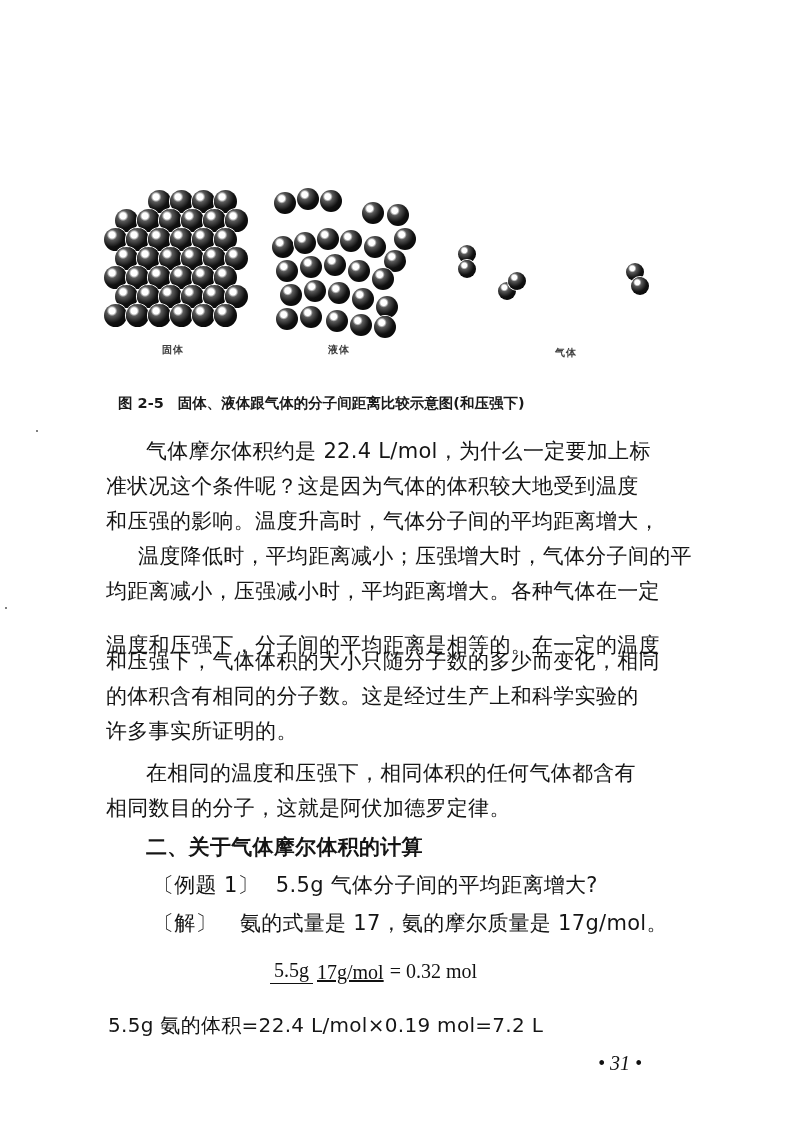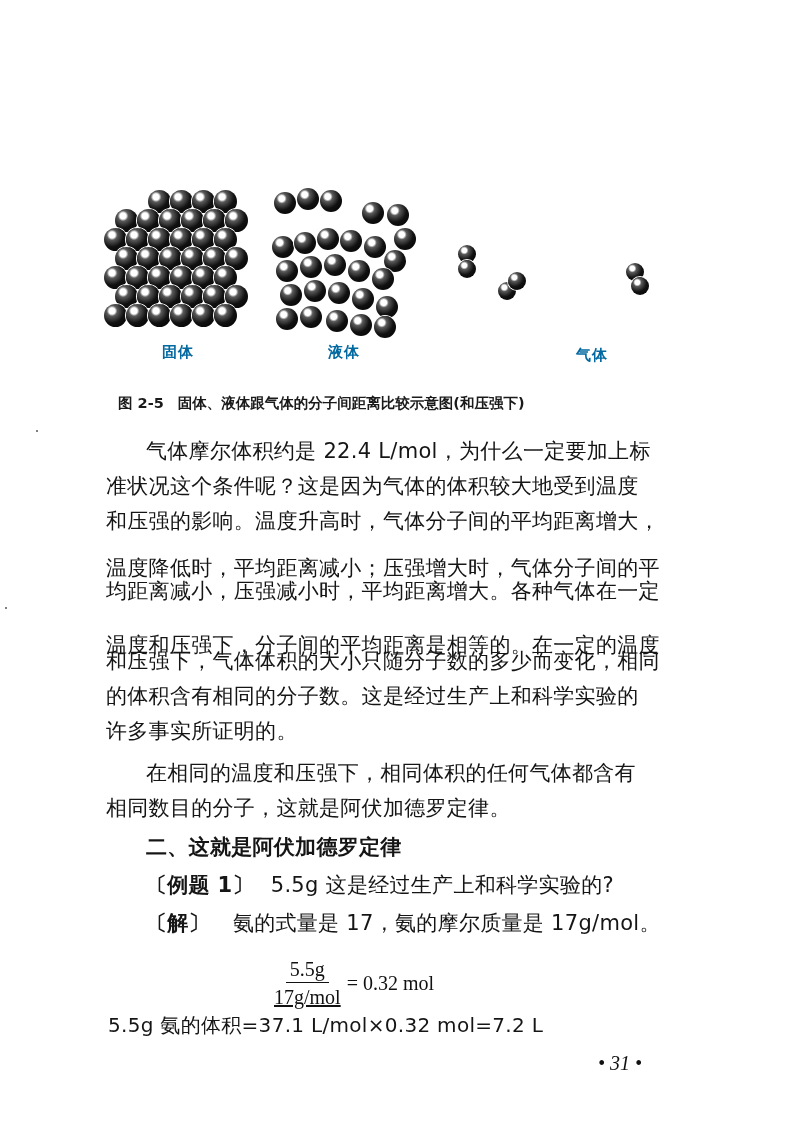--- a/index.html
+++ b/index.html
@@ -12,45 +12,45 @@
       color: #111111;
     }
     .figure { position: absolute; left: 100px; top: 180px; width: 580px; height: 200px; }
     .cluster { position: absolute; }
     .mol {
       position: absolute; border-radius: 50%;
       background: radial-gradient(circle at 35% 30%, #ffffff 0 14%, #5a5a5a 24%, #111 55%, #000 100%);
       box-shadow: 0 0 0 1px #fff;
     }
     .fig-label {
-      position: absolute; font-size: 15px; font-weight: bold;
+      position: absolute; font-size: 10px; font-weight: bold;
       font-family: "DejaVu Sans", "Liberation Sans", sans-serif;
-      color: #0369a1; letter-spacing: 1px;
+      color: #404040; letter-spacing: 1px;
     }
     .caption {
       position: absolute; left: 118px; top: 394px; width: 570px;
       font-family: "DejaVu Sans", "Liberation Sans", sans-serif;
       font-size: 14.5px; font-weight: bold; color: #1a1a1a; white-space: nowrap;
     }
     .caption .num { margin-right: 14px; }
     .line {
       position: absolute; left: 106px; width: 580px;
       font-family: "DejaVu Sans", "Liberation Sans", sans-serif;
       font-size: 21px; line-height: 26px; white-space: nowrap; color: #151515;
       letter-spacing: 0.3px;
     }
     .line.indent { left: 146px; }
     .section-head { font-weight: bold; }
-    .bracket-bold { font-weight: bold; }
+    .bracket-bold { font-weight: normal; margin-left: 7px; }
     .fraction {
       position: absolute; left: 270px; top: 958px;
       font-family: "Liberation Serif", "DejaVu Serif", serif; font-size: 20px;
       display: flex; align-items: center;
     }
-    .frac { display: inline-flex; flex-direction: column; align-items: center; }
+    .frac { display: inline-flex; flex-direction: row; align-items: center; }
     .frac .numer { padding: 0 4px 2px; border-bottom: 1.5px solid #111; line-height: 22px; }
     .frac .denom { padding: 2px 4px 0; line-height: 24px; text-decoration: underline; }
     .frac-result { margin-left: 2px; }
     .page-number {
       position: absolute; left: 598px; top: 1052px;
       font-family: "Liberation Serif", "DejaVu Serif", serif;
       font-style: italic; font-size: 20px; color: #111;
     }
     .speck { position: absolute; width: 2px; height: 2px; background: #555; border-radius: 50%; }
   </style>
@@ -133,58 +133,58 @@
       <span class="mol" style="left: 8px; top: 5px; width: 18px; height: 18px;"></span>
       <span class="mol" style="left: 8px; top: 20px; width: 18px; height: 18px;"></span>
       <span class="mol" style="left: 48px; top: 42px; width: 18px; height: 18px;"></span>
       <span class="mol" style="left: 58px; top: 32px; width: 18px; height: 18px;"></span>
       <span class="mol" style="left: 176px; top: 23px; width: 18px; height: 18px;"></span>
       <span class="mol" style="left: 181px; top: 37px; width: 18px; height: 18px;"></span>
     </div>
 
   <span class="fig-label" style="left:62px; top:163px;">固体</span>
   <span class="fig-label" style="left:228px; top:163px;">液体</span>
-  <span class="fig-label" style="left:476px; top:166px;text-align:right;">气体</span>
+  <span class="fig-label" style="left:455px; top:166px;text-align:right;">气体</span>
 </div>
 
 <div class="caption">
   <span class="num">图 2-5</span><span>固体、液体跟气体的分子间距离比较示意图(和压强下)</span>
 </div>
 
 <span class="speck" style="left:36px; top:430px;"></span>
 <span class="speck" style="left:5px; top:607px;"></span>
 
 <div class="line indent" style="top:438px;">气体摩尔体积约是 22.4 L/mol，为什么一定要加上标</div>
 <div class="line" style="top:473px;">准状况这个条件呢？这是因为气体的体积较大地受到温度</div>
 <div class="line" style="top:508px;">和压强的影响。温度升高时，气体分子间的平均距离增大，</div>
-<div class="line" style="top:555px;">温度降低时，平均距离减小；压强增大时，气体分子间的平</div>
+<div class="line" style="top:543px;margin-left:32px;">温度降低时，平均距离减小；压强增大时，气体分子间的平</div>
 <div class="line" style="top:578px;">均距离减小，压强减小时，平均距离增大。各种气体在一定</div>
 <div class="line" style="top:632px;">温度和压强下，分子间的平均距离是相等的。在一定的温度</div>
 <div class="line" style="top:648px;">和压强下，气体体积的大小只随分子数的多少而变化，相同</div>
 <div class="line" style="top:683px;">的体积含有相同的分子数。这是经过生产上和科学实验的</div>
 <div class="line" style="top:718px;">许多事实所证明的。</div>
 
 <div class="line indent" style="top:760px;">在相同的温度和压强下，相同体积的任何气体都含有</div>
 <div class="line" style="top:795px;">相同数目的分子，这就是阿伏加德罗定律。</div>
 
-<div class="line indent section-head" style="top:834px;">二、这就是阿伏加德罗定律</div>
+<div class="line indent section-head" style="top:834px;">二、关于气体摩尔体积的计算</div>
 
 <div class="line indent" style="top:872px;">
   <span class="bracket-bold">〔例题 1〕</span>
-  <span style="margin-left:10px;">5.5g 这是经过生产上和科学实验的?</span>
+  <span style="margin-left:10px;">5.5g 气体分子间的平均距离增大?</span>
 </div>
 
 <div class="line indent" style="top:910px;">
   <span class="bracket-bold">〔解〕</span>
   <span style="margin-left:16px;">氨的式量是 17，氨的摩尔质量是 17g/mol。</span>
 </div>
 
 <div class="fraction">
   <span class="frac">
     <span class="numer">5.5g</span>
     <span class="denom">17g/mol</span>
   </span>
   <span class="frac-result">= 0.32 mol</span>
 </div>
 
-<div class="line" style="top:1012px; left:108px; font-size:20px;">5.5g 氨的体积=37.1 L/mol×0.32 mol=7.2 L</div>
+<div class="line" style="top:1012px; left:108px; font-size:20px;">5.5g 氨的体积=22.4 L/mol×0.19 mol=7.2 L</div>
 
 <div class="page-number">• 31 •</div>
 
 </body></html>

